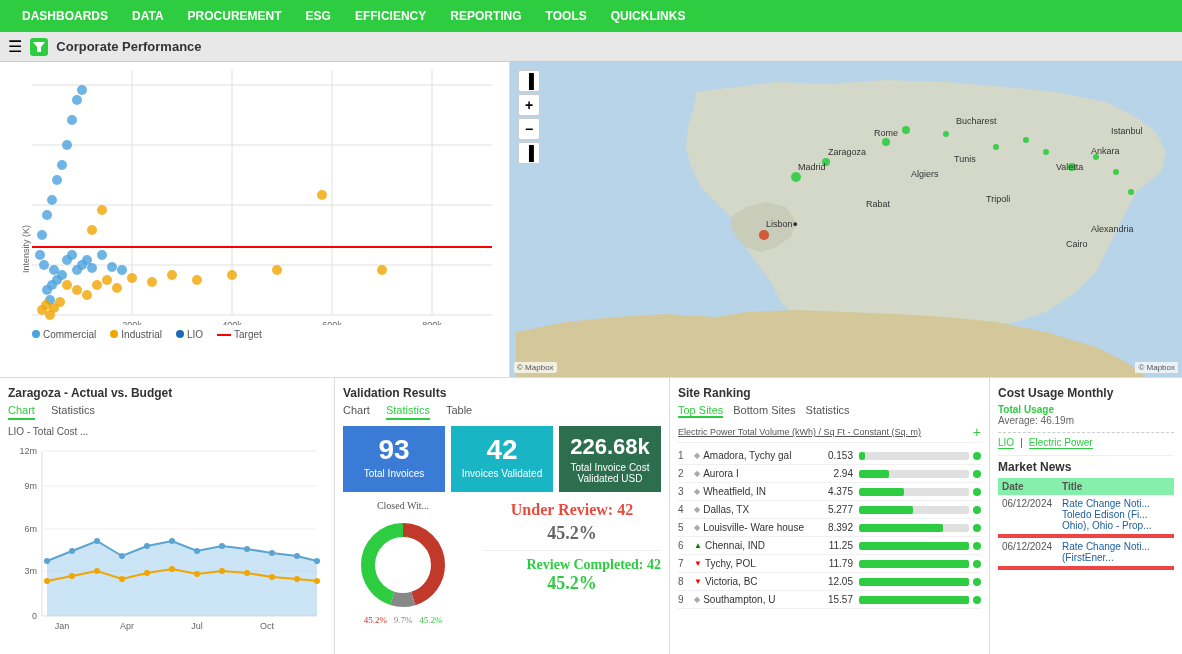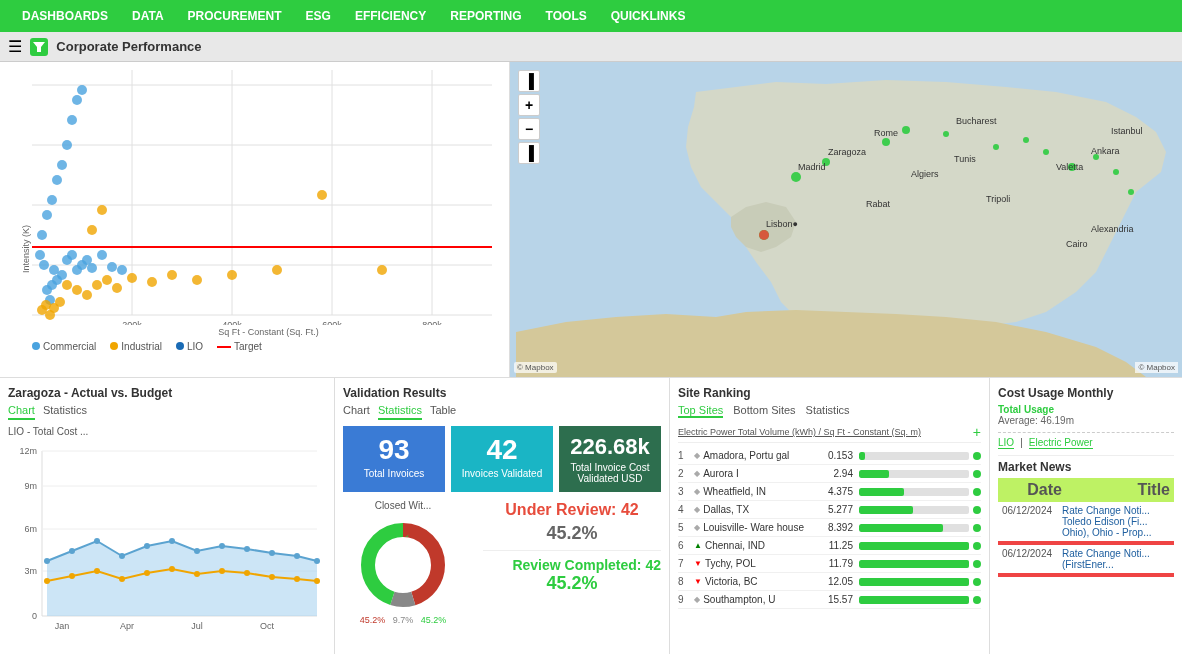--- a/index.html
+++ b/index.html
@@ -179,21 +179,21 @@
       border-right: 1px solid #ddd;
     }
     .panel-title {
       font-size: 12px;
       font-weight: bold;
       color: #333;
       margin-bottom: 4px;
     }
     .panel-tabs {
       display: flex;
-      gap: 8px;
+      gap: 16px;
       margin-bottom: 6px;
     }
     .panel-tab {
       font-size: 11px;
       color: #555;
       cursor: pointer;
       padding-bottom: 2px;
     }
     .panel-tab.active {
       color: #2ecc40;
@@ -230,20 +230,21 @@
       margin-top: 2px;
     }
     .stat-box .stat-number-sm {
       font-size: 22px;
       font-weight: bold;
       color: white;
     }
     .validation-body {
       display: flex;
       gap: 20px;
+      font-family: Liberation Serif, serif;
     }
     .validation-right {
       flex: 1;
     }
     .under-review {
       color: #e74c3c;
       font-size: 16px;
       font-weight: bold;
       text-align: center;
       line-height: 1.2;
@@ -380,26 +381,25 @@
       border-bottom: 1px solid #2ecc40;
     }
     .market-news-title {
       font-size: 12px;
       font-weight: bold;
       color: #333;
       margin-bottom: 4px;
     }
     .news-table-header {
       display: flex;
-      background: #bef264;
+      background: #86efac;
       padding: 3px 4px;
-      font-size: 16px;
+      font-size: 10px;
       color: #555;
       font-weight: bold;
-      text-align: right;
     }
     .news-col-date { width: 60px; }
     .news-col-title { flex: 1; }
     .news-row {
       display: flex;
       padding: 3px 4px;
       border-bottom: 4px solid #ef4444;
       font-size: 10px;
     }
     .news-date { width: 60px; color: #555; }
@@ -513,21 +513,20 @@
           <circle cx="140" cy="205" r="5" fill="#f0a500" opacity="0.8"></circle>
           <circle cx="165" cy="210" r="5" fill="#f0a500" opacity="0.8"></circle>
           <circle cx="200" cy="205" r="5" fill="#f0a500" opacity="0.8"></circle>
           <circle cx="245" cy="200" r="5" fill="#f0a500" opacity="0.8"></circle>
           <circle cx="290" cy="125" r="5" fill="#f0a500" opacity="0.8"></circle>
           <circle cx="350" cy="200" r="5" fill="#f0a500" opacity="0.8"></circle>
           <circle cx="60" cy="160" r="5" fill="#f0a500" opacity="0.8"></circle>
           <circle cx="70" cy="140" r="5" fill="#f0a500" opacity="0.8"></circle>
         </svg>
       </div>
-      <div class="chart-x-axis">Sq Ft - Constant (Sq. Ft.)</div>
       <div class="chart-legend">
         <span>
           <span class="legend-dot" style="background:#4aa3df"></span>Commercial
         </span>
         <span>
           <span class="legend-dot" style="background:#f0a500"></span>Industrial
         </span>
         <span>
           <span class="legend-dot" style="background:#1a6bb5"></span>LIO
         </span>
@@ -712,21 +711,21 @@
         <span class="ranking-sub-tab">Statistics</span>
       </div>
       <div class="ranking-header-row">
         <span style="flex:1;font-size:9px;text-decoration:underline;">Electric Power Total Volume (kWh) / Sq Ft - Constant (Sq. m)</span>
         <span style="color:#2ecc40;font-size:14px;cursor:pointer;">+</span>
       </div>
       <div id="ranking-rows">
           <div class="ranking-row">
     <span class="ranking-num">1</span>
     <span class="ranking-arrow" style="color:#aaa">◆</span>
-    <span class="ranking-name">Amadora, Portu gal</span>
+    <span class="ranking-name">Amadora, Tychy gal</span>
     <span class="ranking-value">0.153</span>
     <div class="ranking-bar-bg">
       <div class="ranking-bar-fill" style="width:6px;"></div>
     </div>
     <span class="ranking-dot" style="background:#2ecc40;"></span>
   </div>
           <div class="ranking-row">
     <span class="ranking-num">2</span>
     <span class="ranking-arrow" style="color:#aaa">◆</span>
     <span class="ranking-name">Aurora I</span>

